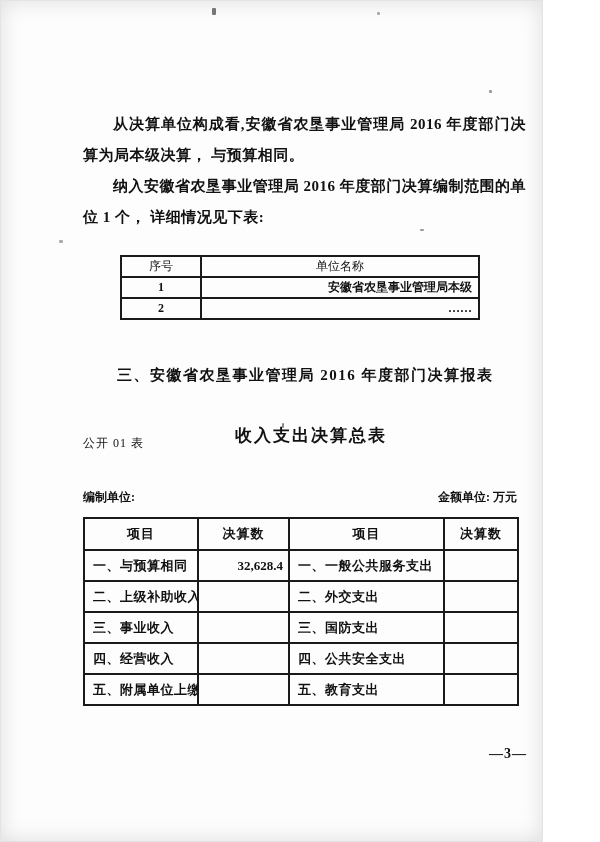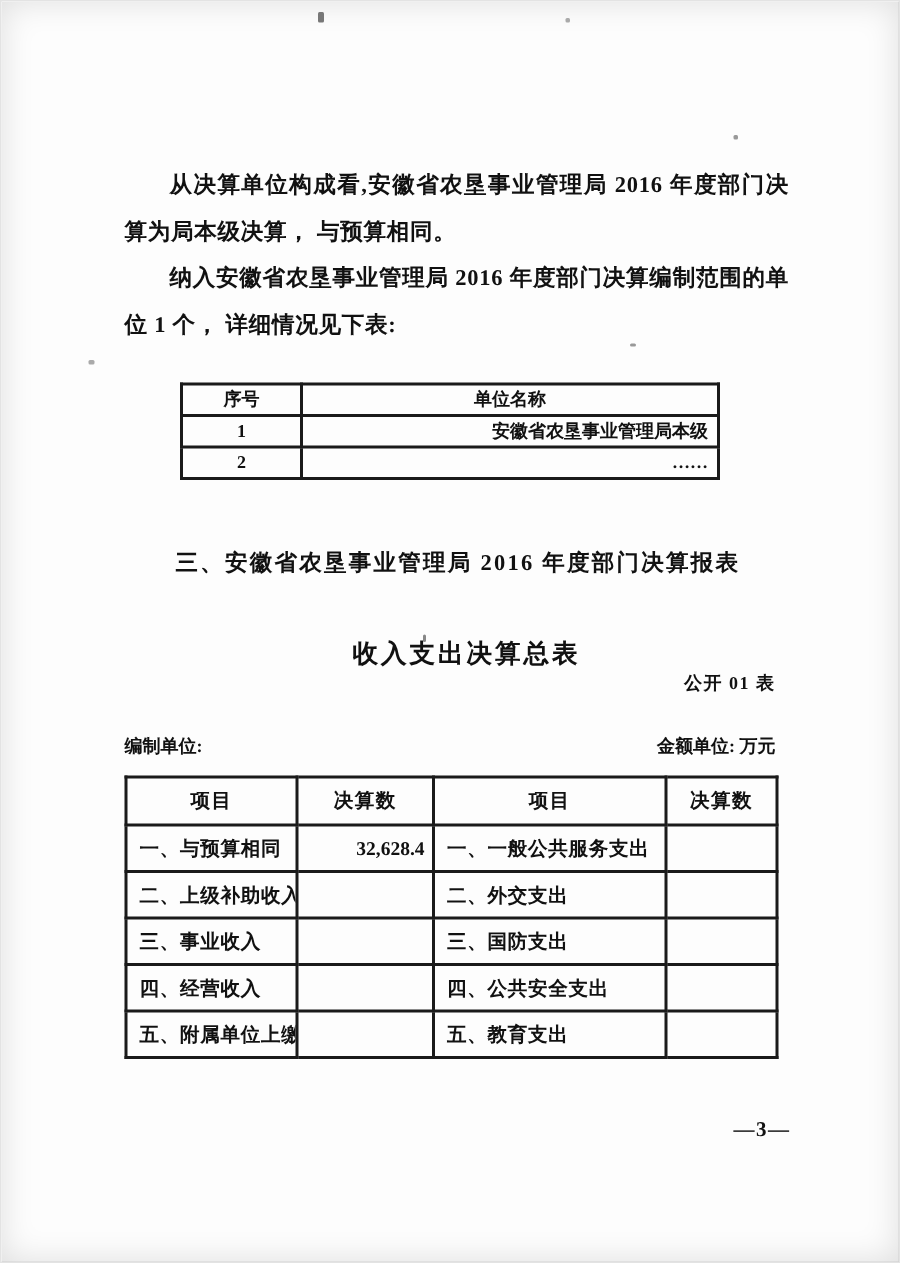--- a/index.html
+++ b/index.html
@@ -4,21 +4,21 @@
 <style>
   html,body{margin:0;padding:0;}
   body{
     width:600px;height:842px;
     background:#ffffff;
     font-family:"Liberation Serif","DejaVu Serif",serif;
     color:#111;
     overflow:hidden;
   }
   .page{
-    position:relative;width:600px;height:842px;background:#fdfdfd;
+    position:relative;width:543px;height:842px;background:#fdfdfd;
   }
   .page::before{
     content:'';position:absolute;inset:0;pointer-events:none;
     box-shadow:inset 0 0 22px rgba(0,0,0,0.13);
     border:1px solid rgba(0,0,0,0.10);
   }
   .speck{position:absolute;border-radius:1px;pointer-events:none;}
 
   
   .text-block{
@@ -34,38 +34,38 @@
   .unit-table{
     position:absolute;left:120px;top:255px;width:360px;
     border-collapse:collapse;table-layout:fixed;
     font-size:12px;font-weight:700;
   }
   .unit-table th,.unit-table td{
     border:2px solid #1a1a1a;padding:0 6px;height:19px;
     overflow:hidden;white-space:nowrap;
   }
   .unit-table .col-seq{width:66px;text-align:center;}
-  .unit-table th{text-align:center;font-weight:700;}
+  .unit-table th{text-align:center;font-weight:400;}
   .unit-table td.name{text-align:right;padding-left:8px;}
 
   
   .section-heading{
     position:absolute;left:117px;top:366px;margin:0;
     font-size:15px;font-weight:700;letter-spacing:1.5px;white-space:nowrap;
   }
 
   
   .table-title{
     position:absolute;left:0;top:424px;width:600px;margin:0;
     text-align:center;font-size:17px;font-weight:700;letter-spacing:2px;
     transform:translateX(11px);
   }
   .table-code{
-    position:absolute;left:83px;top:447px;width:434px;
-    text-align:right;font-size:12px;font-weight:700;letter-spacing:1px;
+    position:absolute;left:83px;top:435px;width:434px;
+    text-align:left;font-size:12px;font-weight:400;letter-spacing:1px;
   }
   .table-meta{
     position:absolute;left:83px;top:489px;width:434px;
     display:flex;justify-content:space-between;
     font-size:12px;font-weight:700;
   }
 
   
   .main-table{
     position:absolute;left:83px;top:517px;width:434px;

